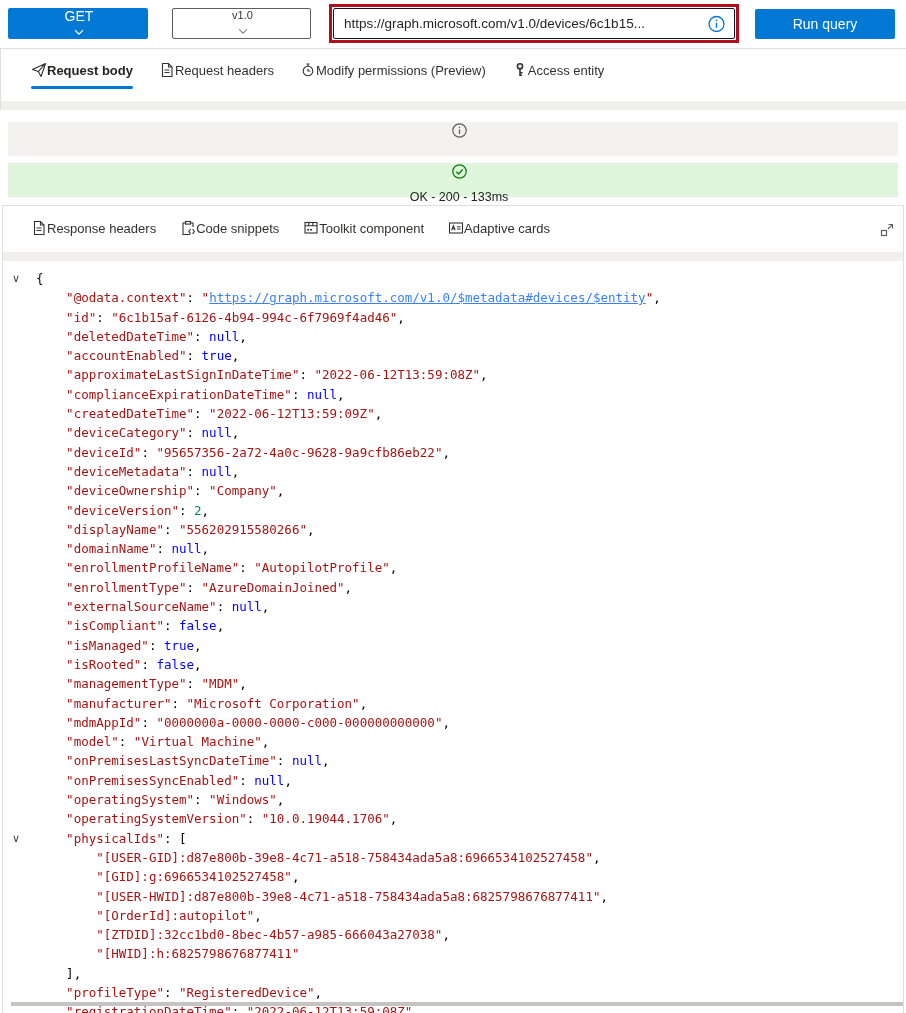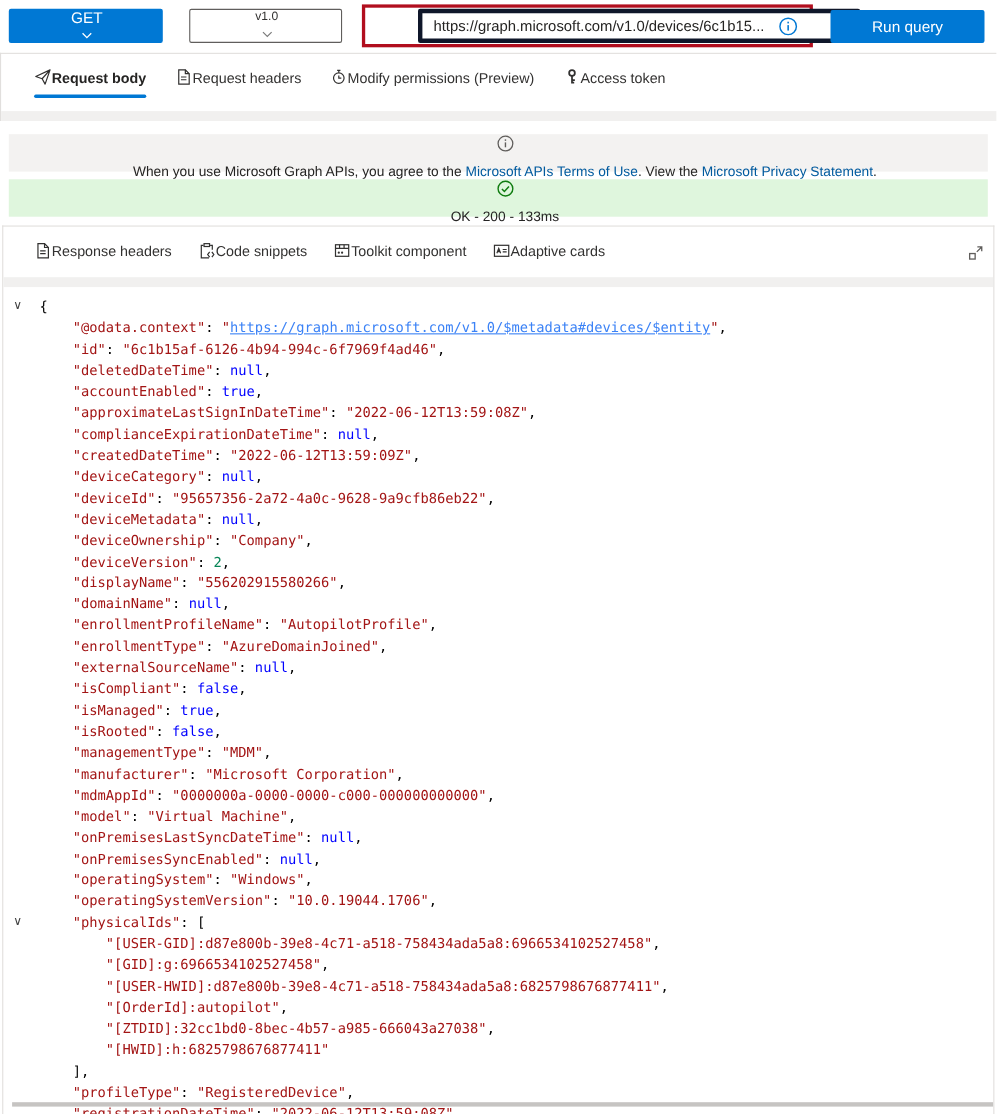--- a/index.html
+++ b/index.html
@@ -22,23 +22,23 @@
     border:1px solid #605e5c;border-radius:2px;display:flex;align-items:center;
     justify-content:space-between;padding:0 10px 0 12px;box-sizing:border-box;
     font-size:11px;cursor:pointer;
   }
   .url-outline{
     left:329px;top:4px;width:410px;height:39px;border:3px solid #b10e1e;
     box-sizing:border-box;background:#fff;padding:1px;
   }
   .url-inner{position:relative;width:100%;height:100%;}
   .url-input{
-    width:100%;height:100%;box-sizing:border-box;border:4px solid #0f172a;
+    width:100%;height:100%;box-sizing:border-box;border:1px solid #0f172a;
     font-family:"Liberation Sans",sans-serif;font-size:13.5px;color:#252423;
-    padding:0 38px 0 10px;outline:none;border-radius:2px;margin-left:47px;
+    padding:0 38px 0 10px;outline:none;border-radius:2px;
   }
   .url-info{position:absolute;right:9px;top:50%;transform:translateY(-50%);cursor:pointer;}
   .run-btn{
     left:755px;top:9px;width:140px;height:30px;background:#0078d4;color:#fff;
     border:none;border-radius:2px;font-family:"Liberation Sans",sans-serif;
     font-size:14px;display:flex;align-items:center;justify-content:center;cursor:pointer;
   }
 
   
   .tabbar{
@@ -159,36 +159,33 @@
       </span>
       <span>Modify permissions (Preview)</span>
     </div>
     <div class="tab">
       <span>
         <svg width="16" height="16" viewBox="0 0 16 16">
             <circle cx="8" cy="4.3" r="2.6" fill="none" stroke="#323130" stroke-width="1.6"></circle>
             <path d="M8 6.9 V14 M8 10.8 h2.6 M8 13.2 h2" fill="none" stroke="#323130" stroke-width="1.6"></path>
           </svg>
       </span>
-      <span>Access token</span>
+      <span>Access entity</span>
     </div>
   </div>
   <div class="gray-strip"></div>
 </div>
 
 <div class="abs banner banner-info">
   <span>
     <svg width="17" height="17" viewBox="0 0 16 16">
       <circle cx="8" cy="8" r="6.3" fill="none" stroke="#605e5c" stroke-width="1.1"></circle>
       <rect x="7.4" y="7" width="1.2" height="4.2" fill="#605e5c"></rect>
       <rect x="7.4" y="4.4" width="1.2" height="1.3" fill="#605e5c"></rect>
     </svg>
-  </span>
-  <span>
-    <span>When you use Microsoft Graph APIs, you agree to the </span><a>Microsoft APIs Terms of Use</a><span>. View the </span><a>Microsoft Privacy Statement</a><span>.</span>
   </span>
 </div>
 
 <div class="abs banner banner-ok">
   <span>
     <svg width="17" height="17" viewBox="0 0 16 16">
       <circle cx="8" cy="8" r="6.3" fill="none" stroke="#107c10" stroke-width="1.2"></circle>
       <path d="M5 8.3 L7.1 10.4 L11 6.2" fill="none" stroke="#107c10" stroke-width="1.3"></path>
     </svg>
   </span>

